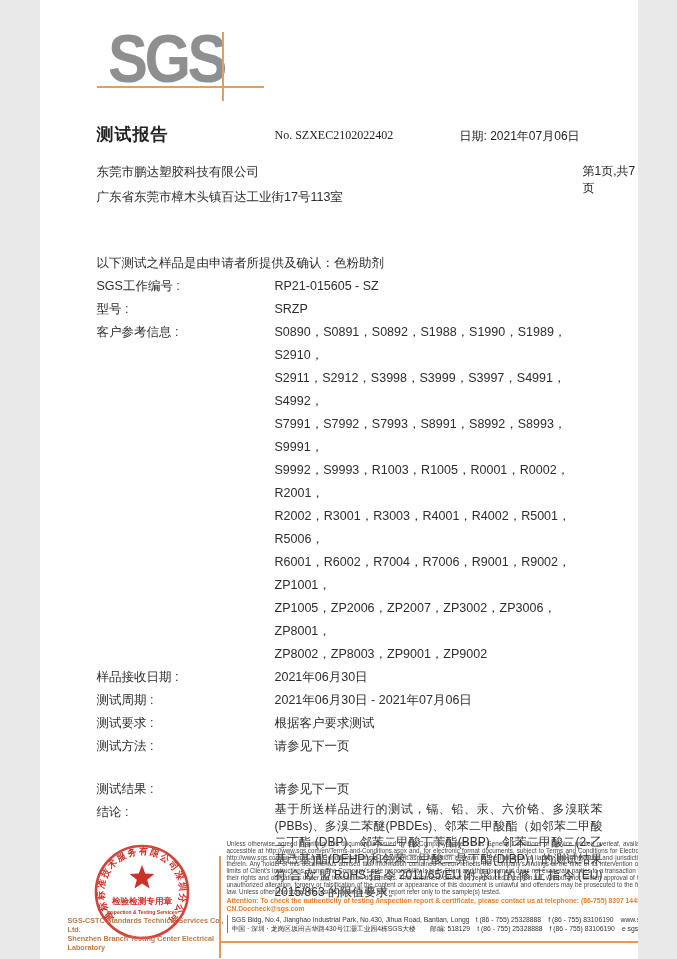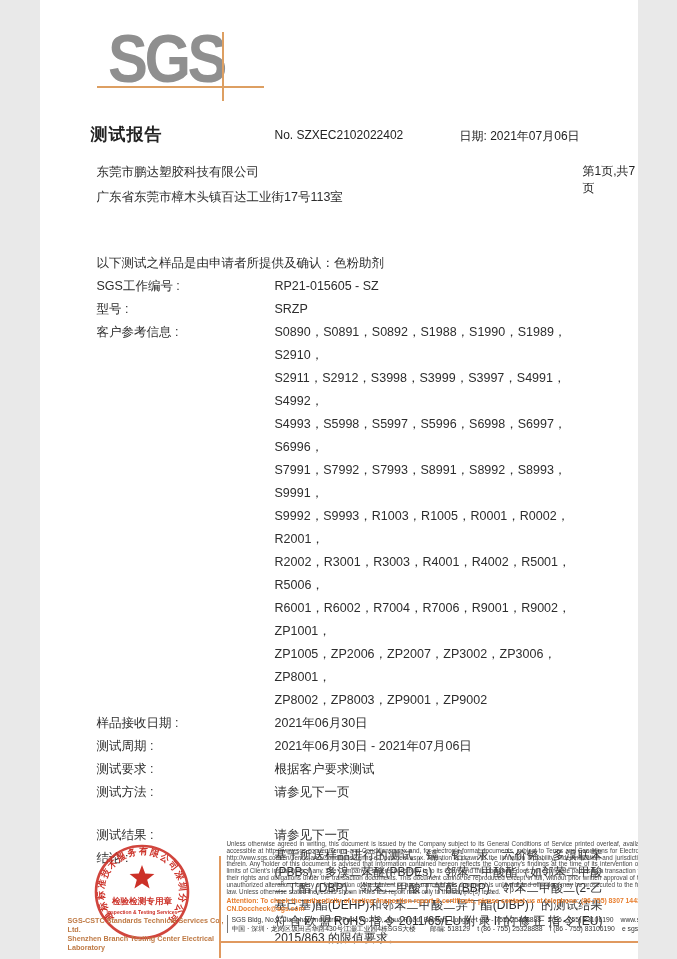--- a/index.html
+++ b/index.html
@@ -11,22 +11,22 @@
   }
   
   .logo-text {
     position:absolute; left:68px; top:24px;
     font-size:68px; font-weight:bold; color:#8f8f8f;
     letter-spacing:-4px; line-height:1; transform:scaleX(0.88); transform-origin:left top;
   }
   .logo-hline { position:absolute; left:57px; top:86px; width:167px; height:2px; background:#dd9f62; }
   .logo-vline { position:absolute; left:182px; top:32px; width:2px; height:69px; background:#dd9f62; }
   .title-row { position:absolute; top:127px; left:0; width:100%; height:22px; font-size:12px; color:#222; }
-  .t-title   { position:absolute; left:51px;  top:-4px; font-size:17px; font-weight:bold; letter-spacing:1px; }
-  .t-no      { position:absolute; left:235px; top:1px; }
+  .t-title   { position:absolute; left:57px;  top:-4px; font-size:17px; font-weight:bold; letter-spacing:1px; }
+  .t-no      { position:absolute; left:235px; top:1px;font-family:Liberation Serif, serif; }
   .t-date    { position:absolute; left:420px; top:1px; }
   .t-pages   { position:absolute; left:543px; top:1px;margin-top:35px; }
   
   .content { position:absolute; left:57px; top:160px; right:35px; }
   .company-line { font-size:12.5px; line-height:25px; }
   .sample-statement { margin-top:42px; font-size:12.5px; line-height:23px; }
   .row { display:flex; font-size:12.5px; line-height:23px; }
   .row .lbl { width:178px; flex:none; }
   .row .val { flex:1; }
   .ref-line { font-size:12.5px; line-height:23px; }
@@ -79,21 +79,20 @@
     <div class="row">
       <span class="lbl">型号 :</span>
       <span class="val">SRZP</span>
     </div>
 
     <div class="row">
       <span class="lbl">客户参考信息 :</span>
       <span class="val">
         <div class="ref-line">S0890，S0891，S0892，S1988，S1990，S1989，S2910，</div>
         <div class="ref-line">S2911，S2912，S3998，S3999，S3997，S4991，S4992，</div>
-        <div class="ref-line">S4993，S5998，S5997，S5996，S6998，S6997，S6996，</div>
         <div class="ref-line">S7991，S7992，S7993，S8991，S8992，S8993，S9991，</div>
         <div class="ref-line">S9992，S9993，R1003，R1005，R0001，R0002，R2001，</div>
         <div class="ref-line">R2002，R3001，R3003，R4001，R4002，R5001，R5006，</div>
         <div class="ref-line">R6001，R6002，R7004，R7006，R9001，R9002，ZP1001，</div>
         <div class="ref-line">ZP1005，ZP2006，ZP2007，ZP3002，ZP3006，ZP8001，</div>
         <div class="ref-line">ZP8002，ZP8003，ZP9001，ZP9002</div>
       </span>
     </div>
 
     <div class="row">

